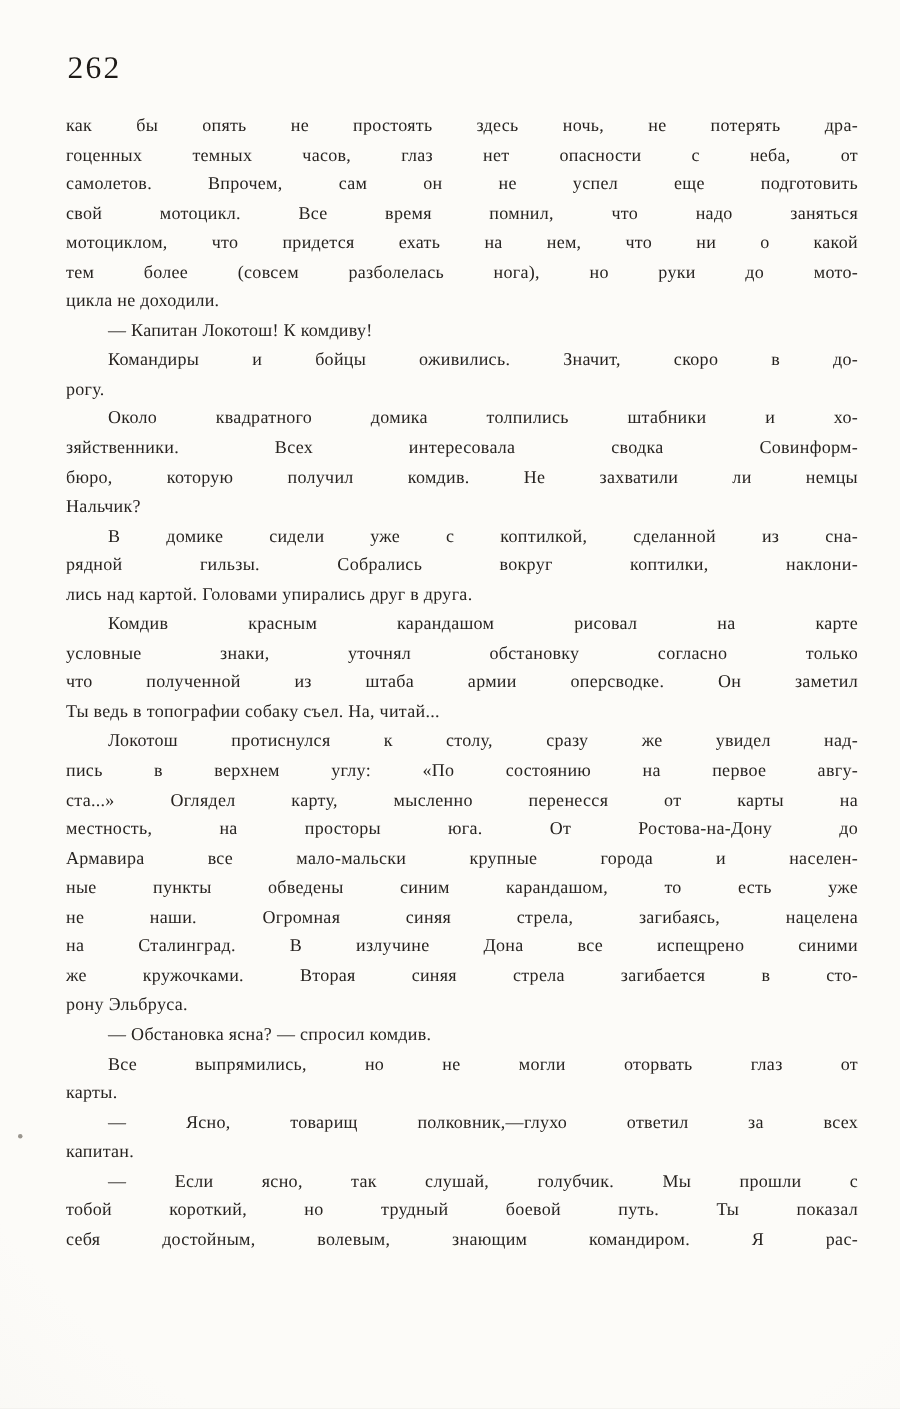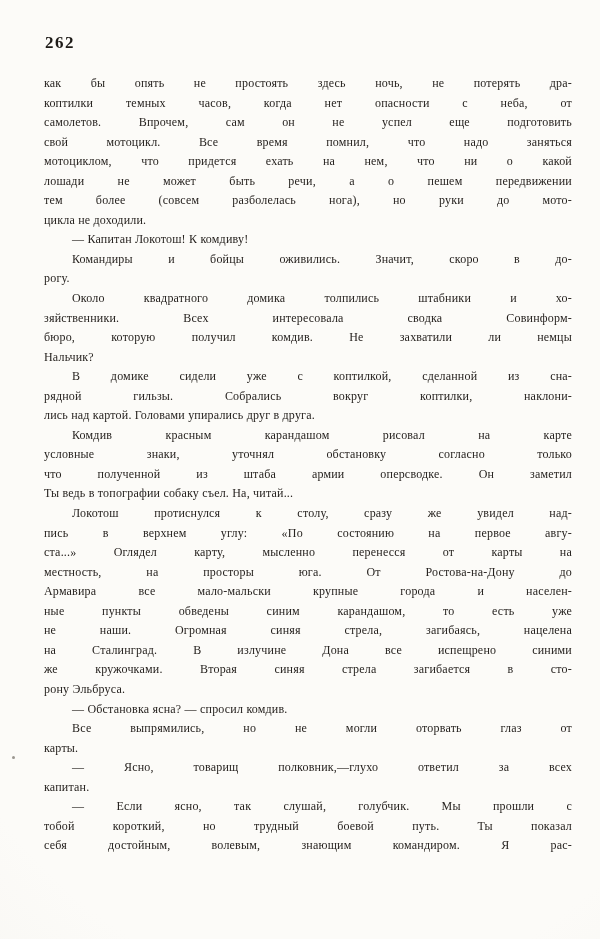--- a/index.html
+++ b/index.html
@@ -16,22 +16,22 @@
       radial-gradient(ellipse 130% 110% at 55% 40%, #fcfbf8 60%, #f2f1ec 100%);
     background-color: #faf9f6;
     overflow: hidden;
     font-family: "Liberation Serif", "DejaVu Serif", serif;
     color: #272320;
   }
   .page-number {
     position: absolute;
     left: 45px;
     top: 33px;
-    font-size: 17px;
-    font-weight: bold;
+    font-size: 21px;
+    font-weight: normal;
     letter-spacing: 1.5px;
     color: #1d1a17;
   }
   .page-text {
     position: absolute;
     left: 44px;
     top: 74px;
     width: 528px;
     font-size: 12px;
     line-height: 19.55px;
@@ -65,25 +65,24 @@
   }
 </style>
 </head>
 <body>
 
 <div class="page">
   <div class="page-number">262</div>
   <div class="page-text">
       <div class="paragraph">
         <div class="line just">как бы опять не простоять здесь ночь, не потерять дра-</div>
-        <div class="line just">коптилки темных часов, когда нет опасности с неба, от</div>
+        <div class="line just">гоценных темных часов, глаз нет опасности с неба, от</div>
         <div class="line just">самолетов. Впрочем, сам он не успел еще подготовить</div>
         <div class="line just">свой мотоцикл. Все время помнил, что надо заняться</div>
         <div class="line just">мотоциклом, что придется ехать на нем, что ни о какой</div>
-        <div class="line just">лошади не может быть речи, а о пешем передвижении</div>
         <div class="line just">тем более (совсем разболелась нога), но руки до мото-</div>
         <div class="line just end">цикла не доходили.</div>
       </div>
       <div class="paragraph">
         <div class="line just indent end">— Капитан Локотош! К комдиву!</div>
       </div>
       <div class="paragraph">
         <div class="line just indent">Командиры и бойцы оживились. Значит, скоро в до-</div>
         <div class="line just end">рогу.</div>
       </div>

